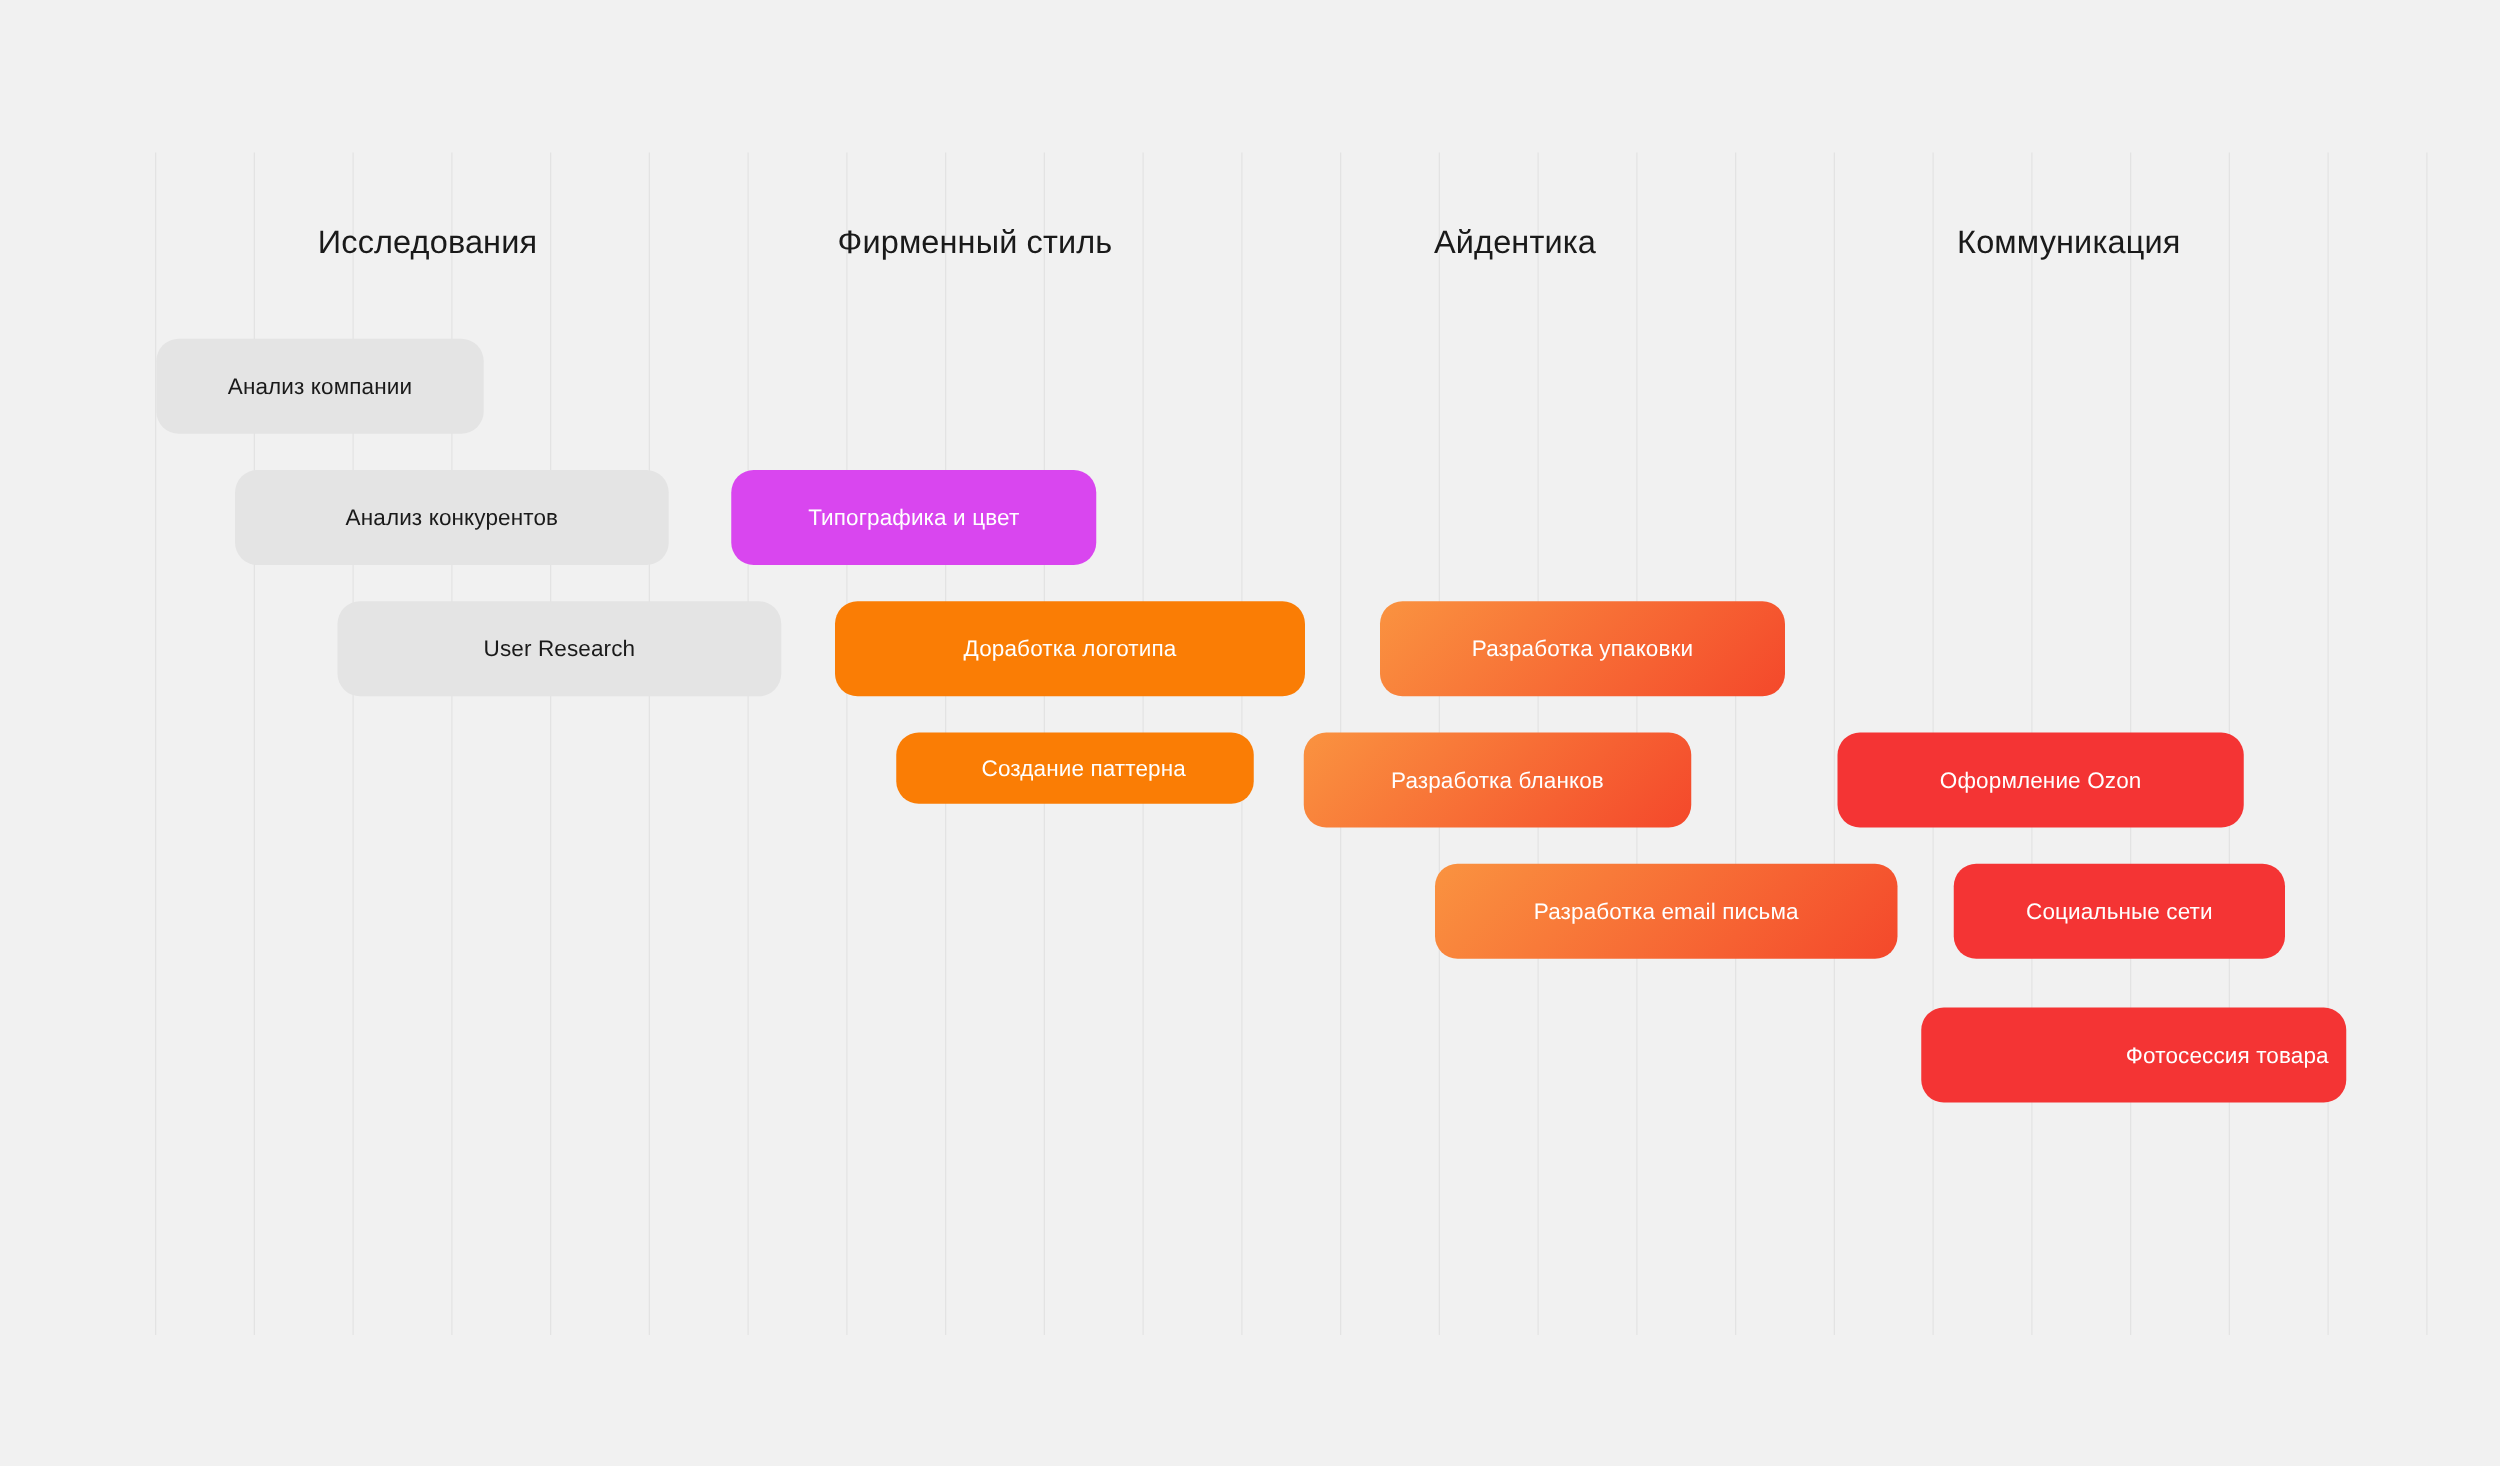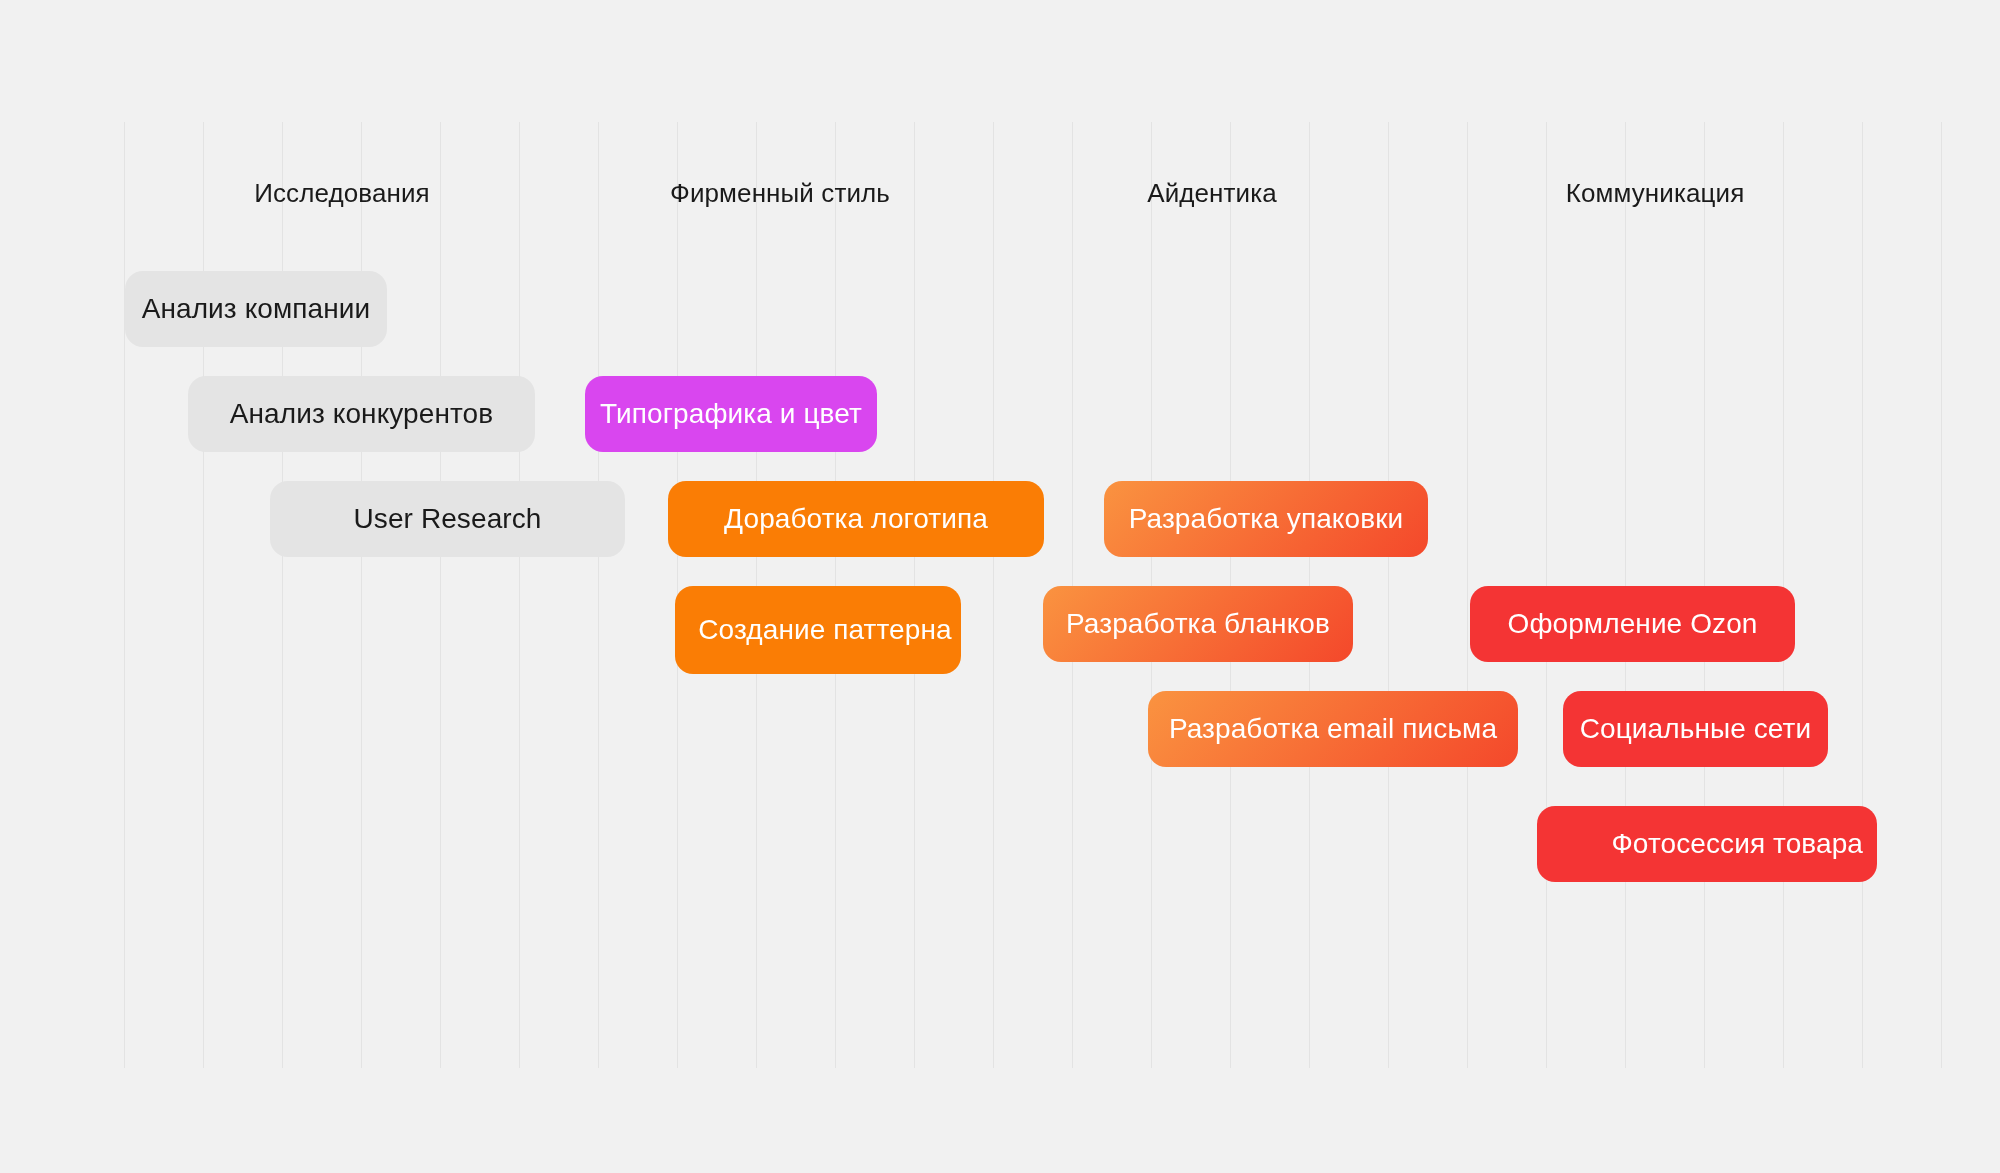--- a/index.html
+++ b/index.html
@@ -68,21 +68,21 @@
     position: absolute;
     height: 76px;
     border-radius: 18px;
     display: flex;
     align-items: center;
     justify-content: center;
     box-sizing: border-box;
     padding: 0 14px;
   }
   .task-bar .task-label {
-    font-size: 28px;
+    font-size: 18px;
     font-weight: 400;
     white-space: nowrap;
     line-height: 1;
     letter-spacing: 0.1px;
   }
   .task-bar.phase-research {
     background: #E4E4E4;
   }
   .task-bar.phase-research .task-label {
     color: #1A1A1A;
@@ -141,21 +141,21 @@
       </div>
       <div class="task-bar phase-research" style="left: 270px; top: 481px; width: 355px; height: 76px; background: rgb(228, 228, 228);">
         <span class="task-label">User Research</span>
       </div>
       <div class="task-bar phase-orange" style="left: 585px; top: 376px; width: 292px; height: 76px; background: #d946ef;">
         <span class="task-label">Типографика и цвет</span>
       </div>
       <div class="task-bar phase-orange" style="left: 668px; top: 481px; width: 376px; height: 76px; background: rgb(250, 125, 5);">
         <span class="task-label">Доработка логотипа</span>
       </div>
-      <div class="task-bar phase-orange" style="left: 675px; top: 586px; width: 286px; height: 88px; background: rgb(250, 125, 5); padding-left: 28px;">
+      <div class="task-bar phase-orange" style="left: 717px; top: 586px; width: 286px; height: 57px; background: rgb(250, 125, 5); padding-left: 28px;">
         <span class="task-label">Создание паттерна</span>
       </div>
       <div class="task-bar phase-gradient" style="left: 1104px; top: 481px; width: 324px; height: 76px; background: linear-gradient(135deg, rgb(250, 147, 64) 0%, rgb(244, 72, 43) 100%);">
         <span class="task-label">Разработка упаковки</span>
       </div>
       <div class="task-bar phase-gradient" style="left: 1043px; top: 586px; width: 310px; height: 76px; background: linear-gradient(135deg, rgb(250, 147, 64) 0%, rgb(244, 72, 43) 100%);">
         <span class="task-label">Разработка бланков</span>
       </div>
       <div class="task-bar phase-gradient" style="left: 1148px; top: 691px; width: 370px; height: 76px; background: linear-gradient(135deg, rgb(250, 147, 64) 0%, rgb(244, 72, 43) 100%);">
         <span class="task-label">Разработка email письма</span>

